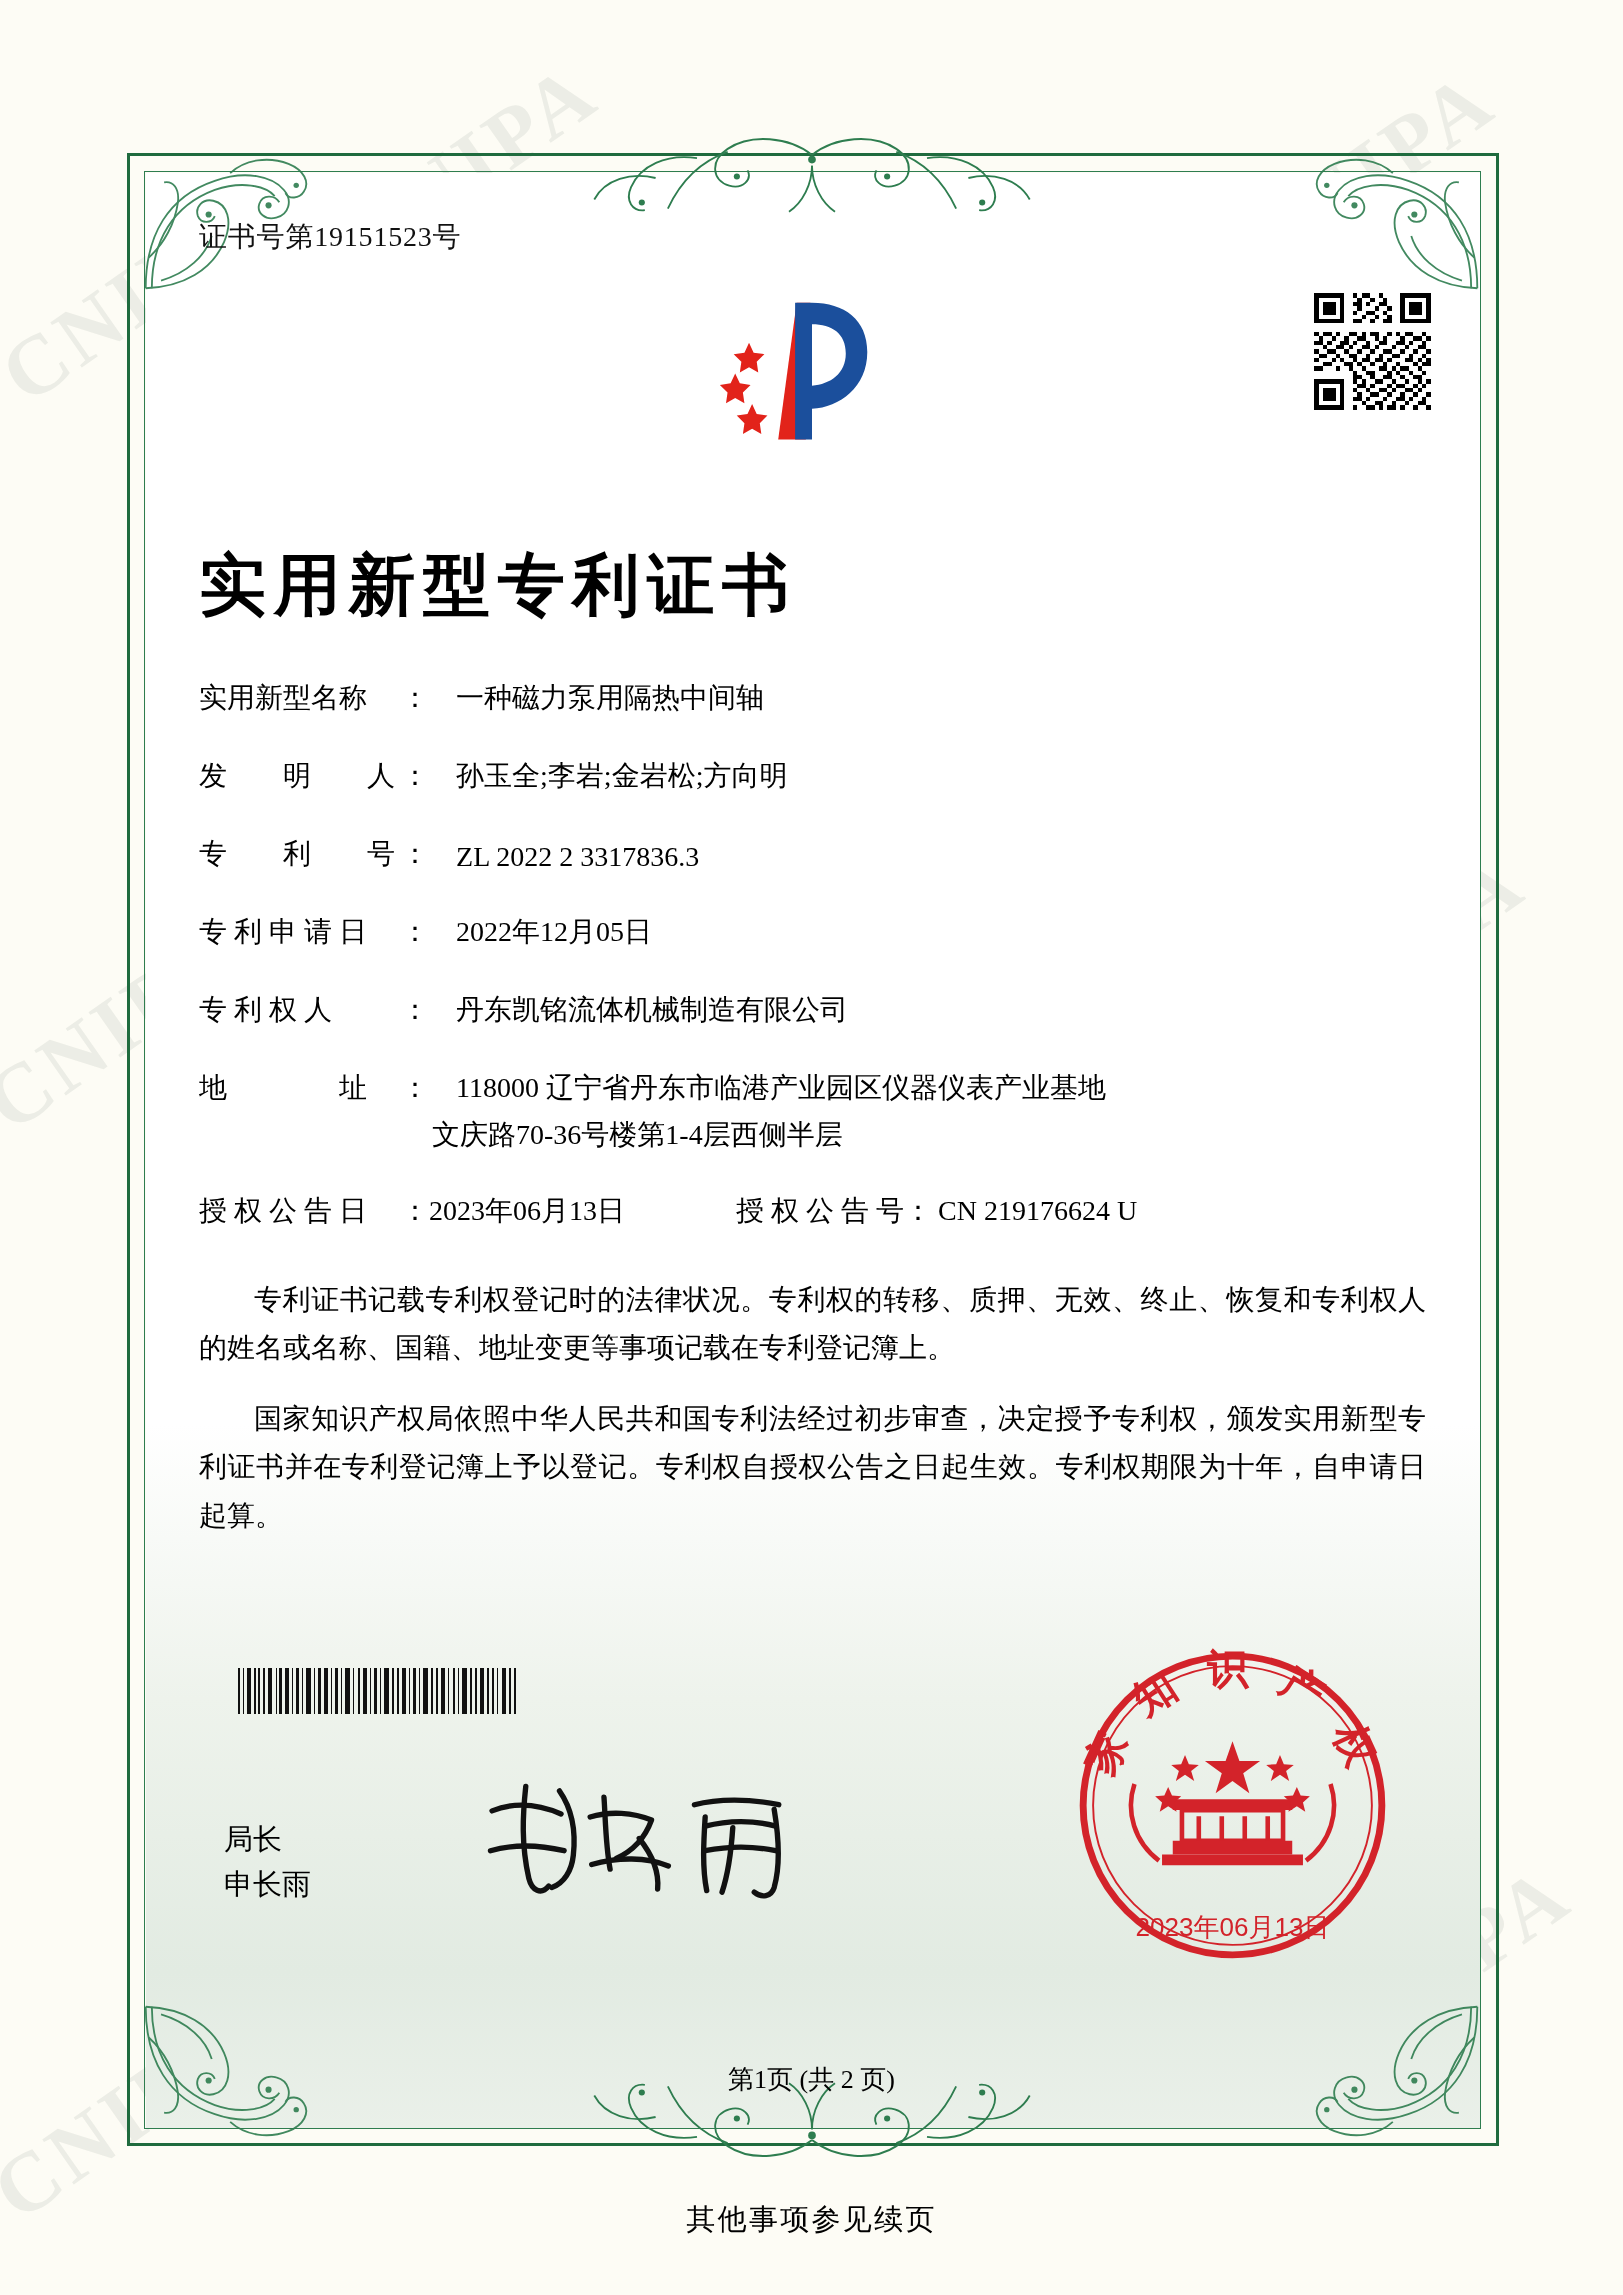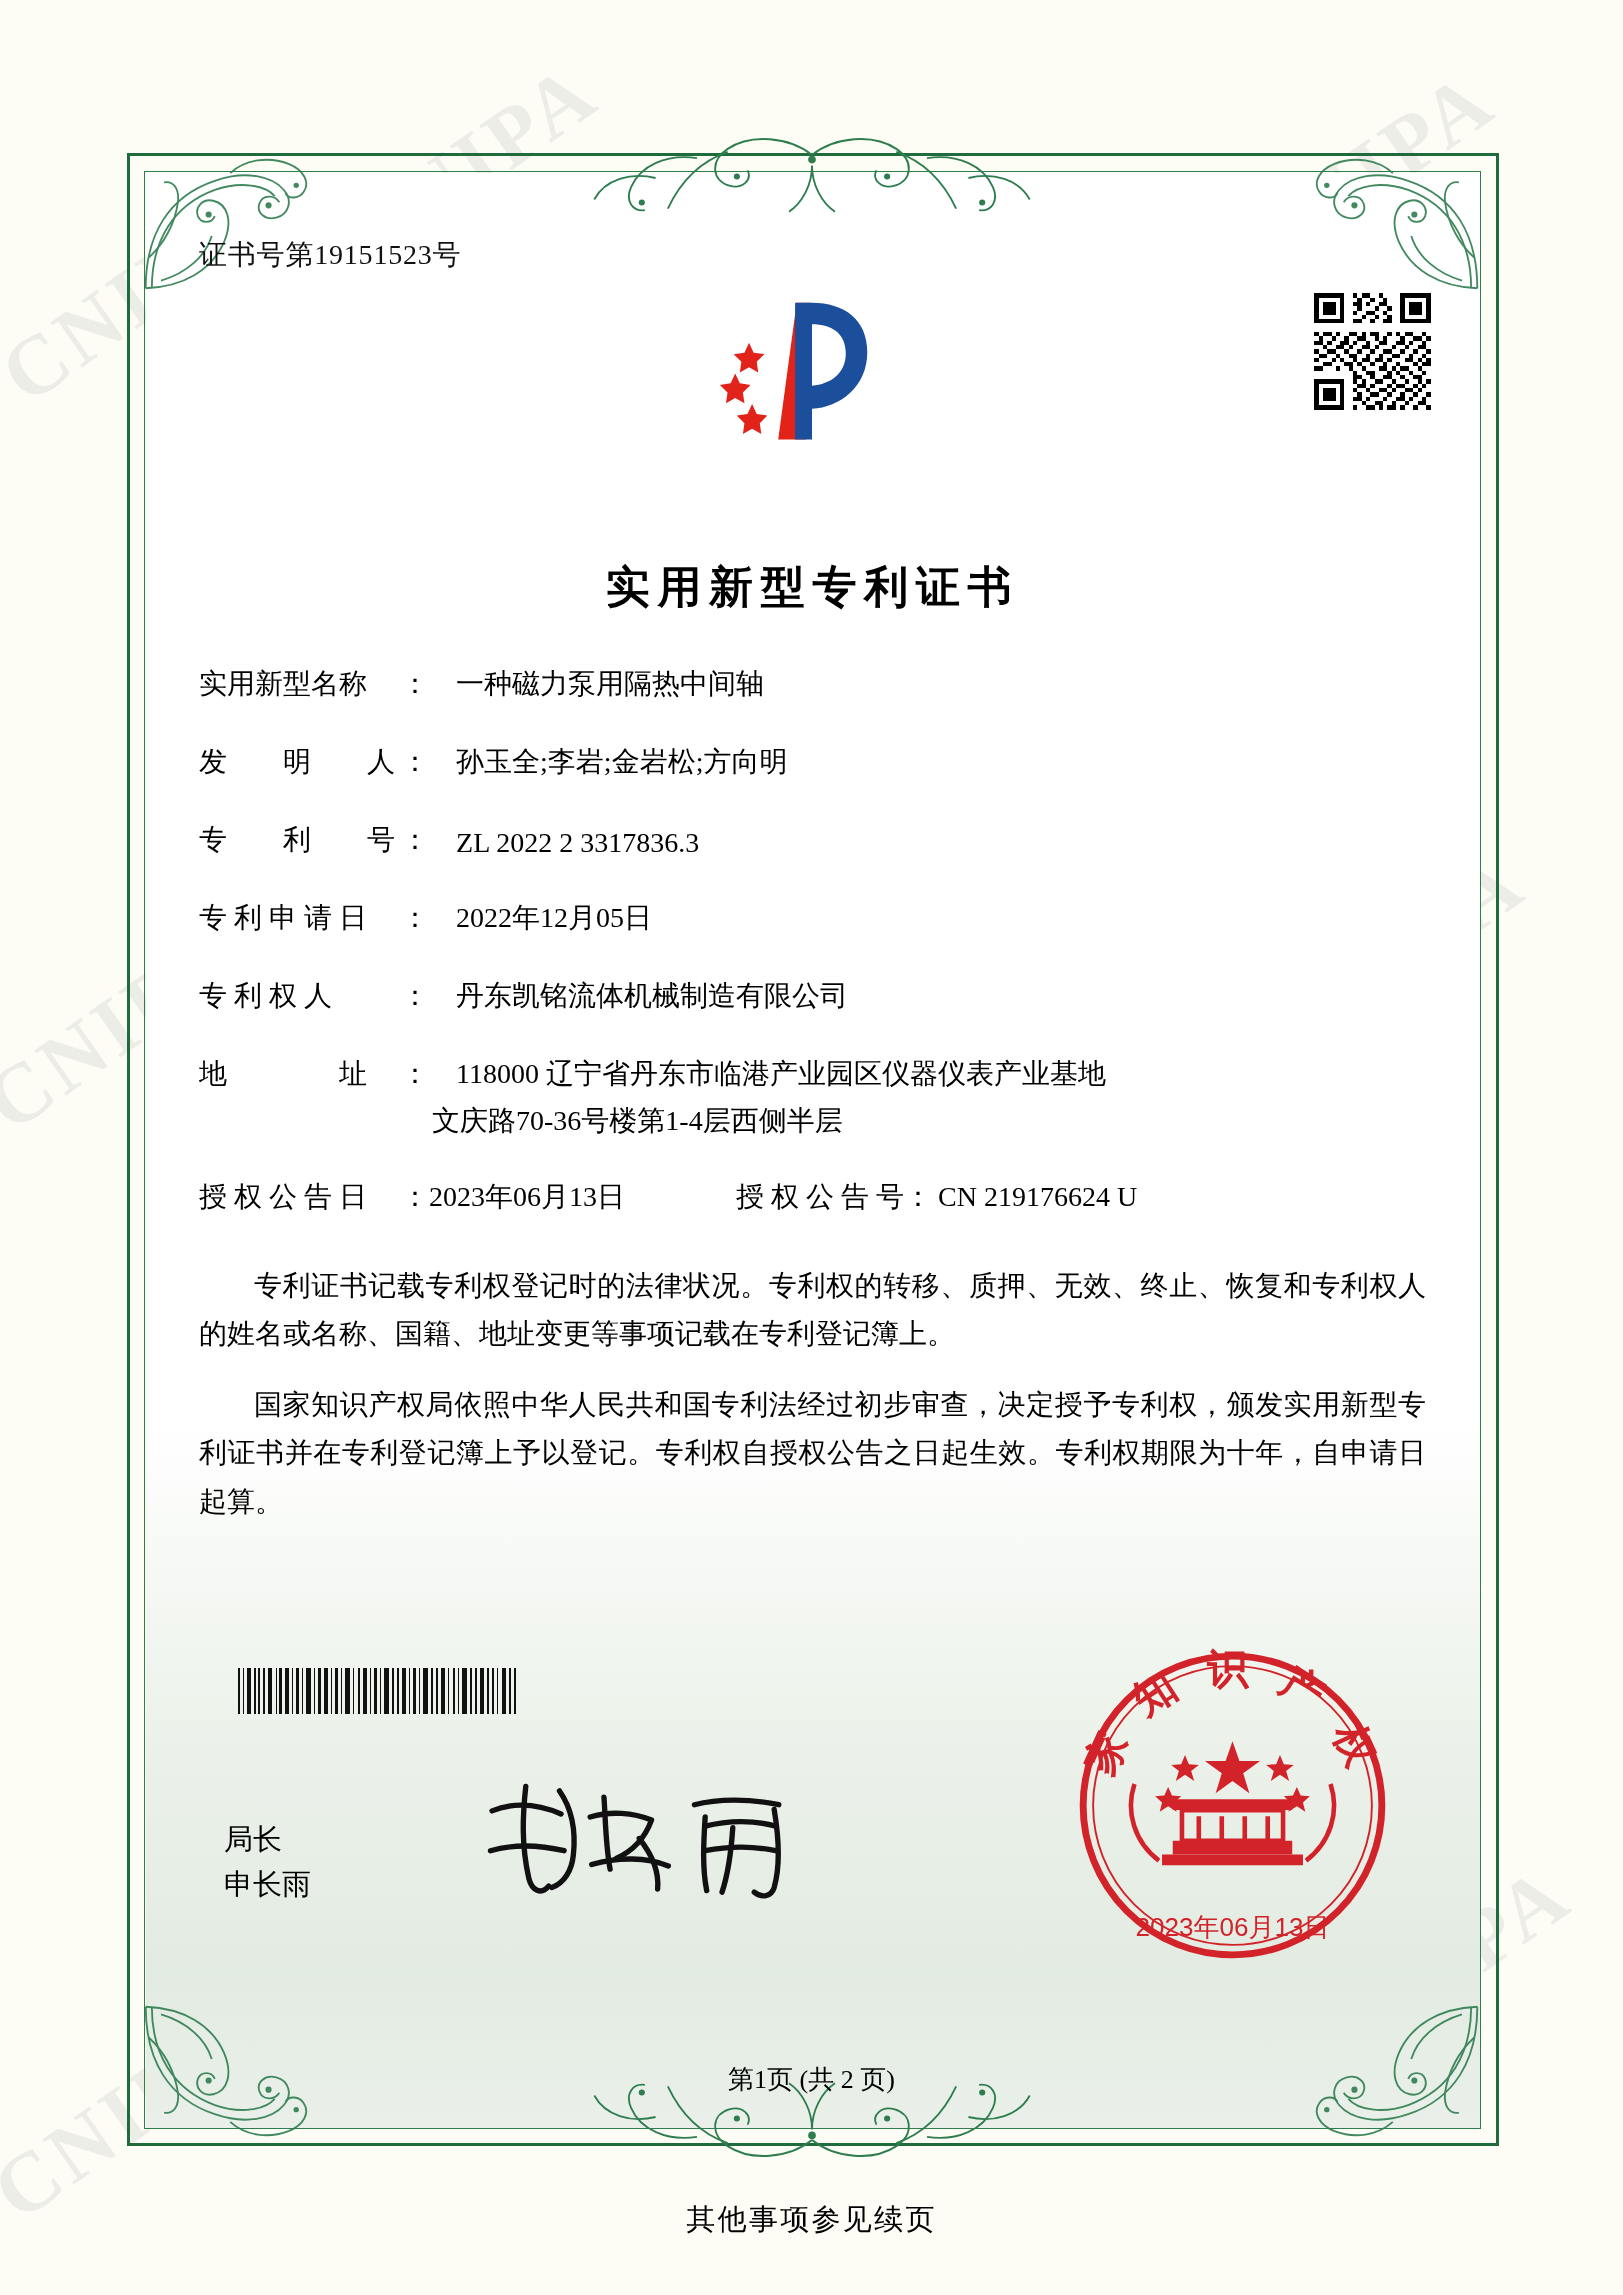--- a/index.html
+++ b/index.html
@@ -98,21 +98,21 @@
     width: 690px;
     height: 92px;
     color: #2e7d4f;
   }
   .top-flourish svg, .bottom-flourish svg { width:100%; height:100%; display:block; }
 
   
   .content {
     position: absolute;
     left: 199px;
-    top: 236px;
+    top: 218px;
     width: 1227px;
     z-index: 4;
   }
 
   .cert-no {
     font-size: 28px;
     color: #111;
     letter-spacing: 0.8px;
     font-family: "Liberation Serif", serif;
   }
@@ -136,22 +136,22 @@
     height: 134px;
     background: #fff;
     padding: 4.6px;
     box-sizing: border-box;
     z-index: 5;
   }
   .qr svg { width: 100%; height: 100%; display: block; }
 
   .title {
     margin-top: 284px;
-    text-align: center;
-    font-size: 44px;
+    text-align: left;
+    font-size: 67px;
     font-weight: bold;
     letter-spacing: 7.7px;
     color: #000;
     font-family: "Liberation Serif", serif;
   }
 
   .fields {
     margin-top: 48px;
     font-size: 28px;
     color: #000;

